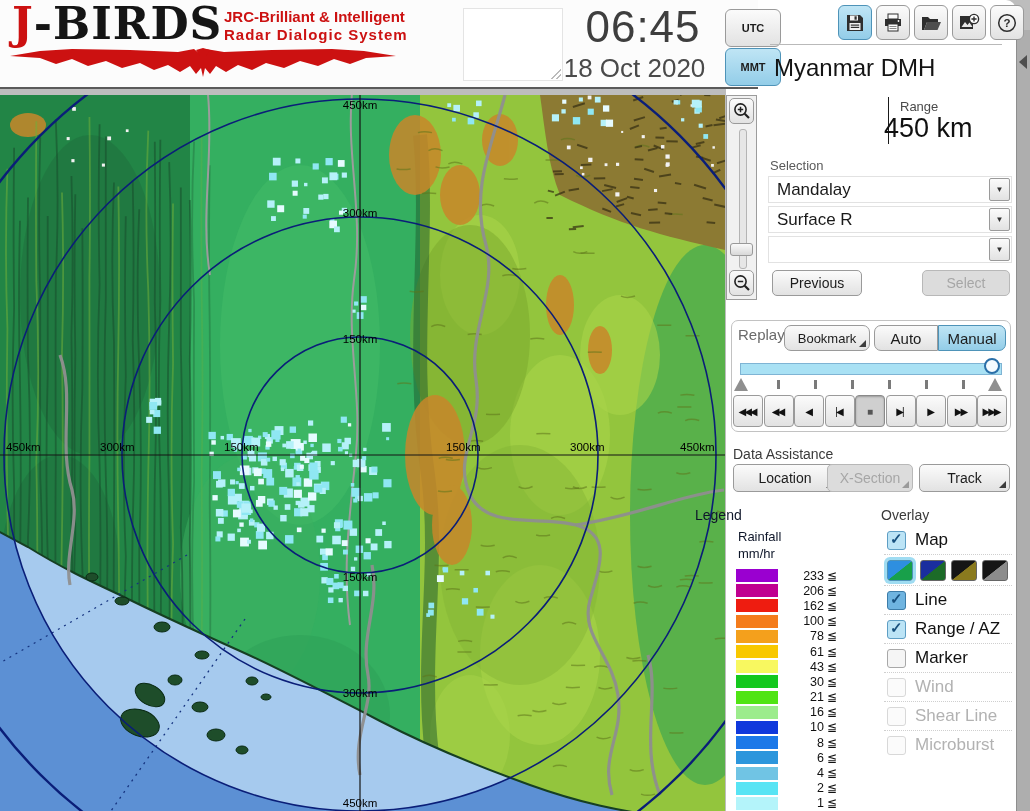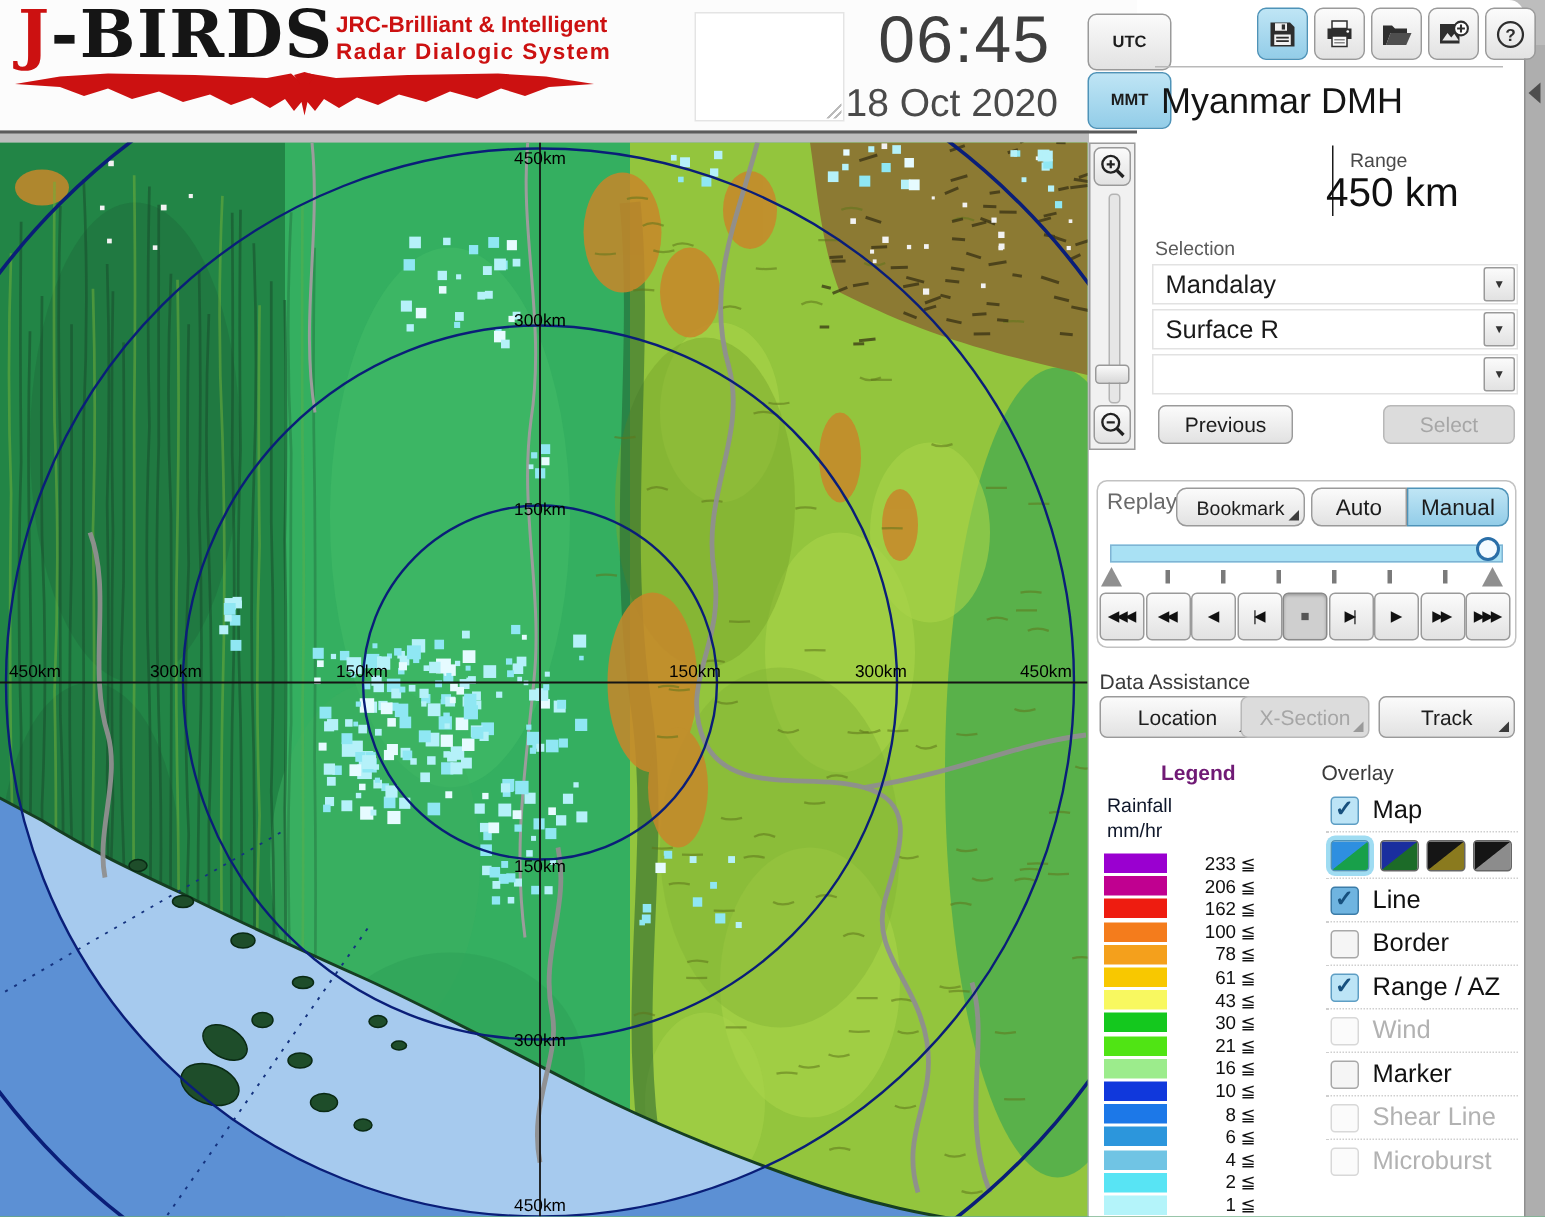--- a/index.html
+++ b/index.html
@@ -88,21 +88,21 @@
   .pb-btn{width:30px;height:32px;border-radius:4px;font-size:10px;letter-spacing:-2px;padding-right:2px;
       color:#111;flex:0 0 auto;margin-right:0.5px;}
   .pb-btn.pressed{background:#CFCFCF;border-color:#8A8A8A;box-shadow:inset 0 1px 2px rgba(0,0,0,.25);color:#555;}
 
   
   #da-label{left:733px;top:446px;font-size:14px;color:#3A3A3A;position:absolute;}
   .da-btn{position:absolute;top:464px;height:28px;font-size:14px;}
   #da-location{left:733px;width:104px;} #da-xsection{left:827px;width:86px;} #da-track{left:919px;width:91px;}
 
   
-  #legend-label{left:774px;top:507px;font-size:14px;color:#701a75;position:absolute;font-weight:bold;}
+  #legend-label{left:695px;top:507px;font-size:14px;color:#0f172a;position:absolute;}
   #overlay-label{left:881px;top:507px;font-size:14px;color:#3A3A3A;position:absolute;}
   #legend-panel{left:728px;top:528px;width:136px;position:absolute;}
   #legend-unit1,#legend-unit2{font-size:13px;color:#0f172a;margin-left:10px;line-height:17px;}
   #legend-rows{margin-top:6px;}
   .lg-row{height:15.2px;display:flex;align-items:center;}
   .lg-sw{width:42px;height:13px;margin-left:8px;flex:0 0 auto;}
   .lg-val{width:46px;text-align:right;font-size:12.5px;color:#111;}
   .lg-op{font-size:12px;color:#111;margin-left:3px;}
   #overlay-rows{left:884px;top:526px;width:128px;position:absolute;}
   .ov-row{height:28px;display:flex;align-items:center;border-top:1px dotted #CFCFCF;}
@@ -973,36 +973,32 @@
       <span class="map-style" style="background: linear-gradient(to right bottom, rgb(21, 21, 21) 49%, rgb(138, 122, 30) 51%);"></span>
       <span class="map-style" style="background: linear-gradient(to right bottom, rgb(21, 21, 21) 49%, rgb(140, 140, 140) 51%);"></span>
     </div>
     <div class="ov-row">
       <span class="ov-cb checked dark">
         <span class="ov-check">✓</span>
       </span>
       <span class="ov-label">Line</span>
     </div>
     <div class="ov-row">
-      <span class="ov-cb"></span>
-      <span class="ov-label">Border</span>
-    </div>
-    <div class="ov-row">
       <span class="ov-cb checked">
         <span class="ov-check">✓</span>
       </span>
       <span class="ov-label">Range / AZ</span>
     </div>
     <div class="ov-row">
+      <span class="ov-cb"></span>
+      <span class="ov-label">Marker</span>
+    </div>
+    <div class="ov-row">
       <span class="ov-cb disabled"></span>
       <span class="ov-label disabled">Wind</span>
-    </div>
-    <div class="ov-row">
-      <span class="ov-cb"></span>
-      <span class="ov-label">Marker</span>
     </div>
     <div class="ov-row">
       <span class="ov-cb disabled"></span>
       <span class="ov-label disabled">Shear Line</span>
     </div>
     <div class="ov-row">
       <span class="ov-cb disabled"></span>
       <span class="ov-label disabled">Microburst</span>
     </div>
   </div>

